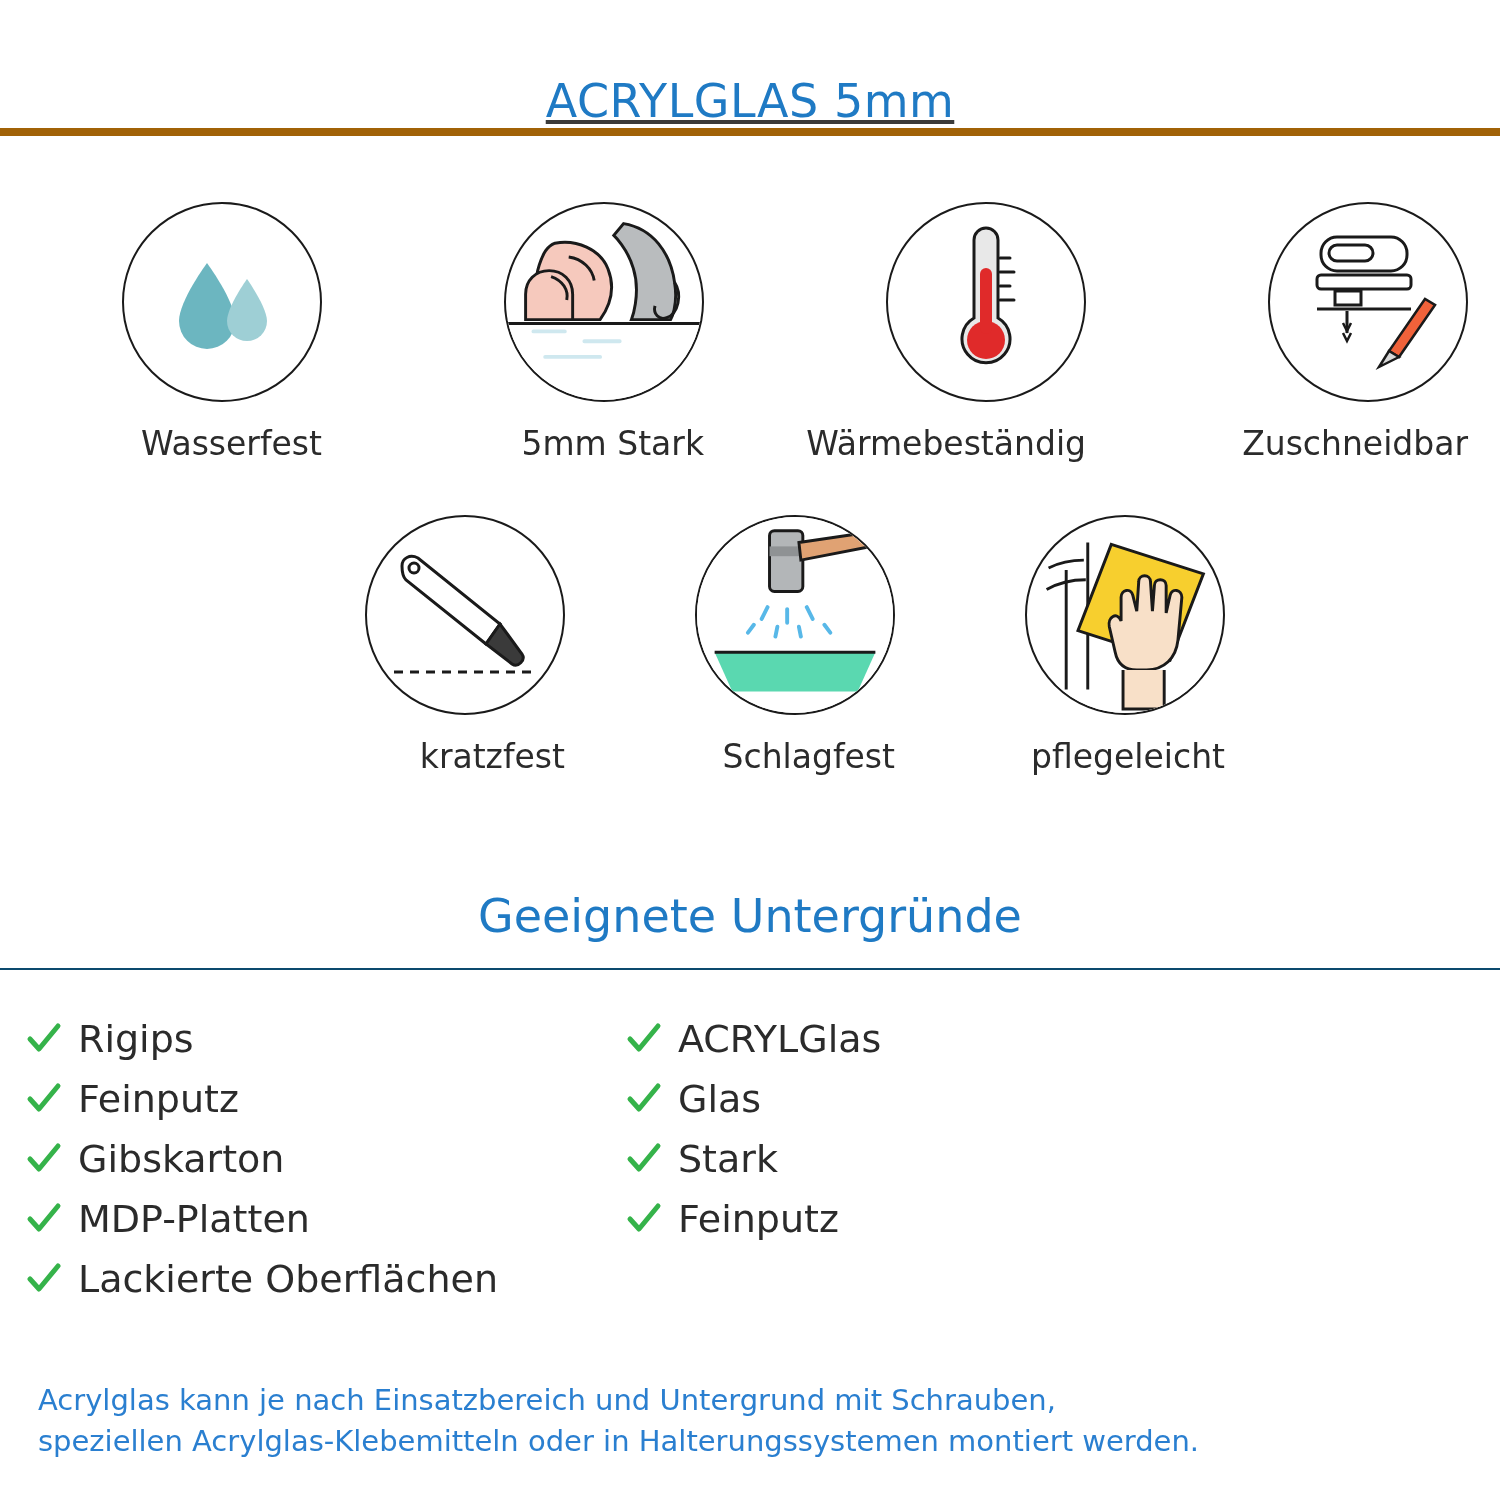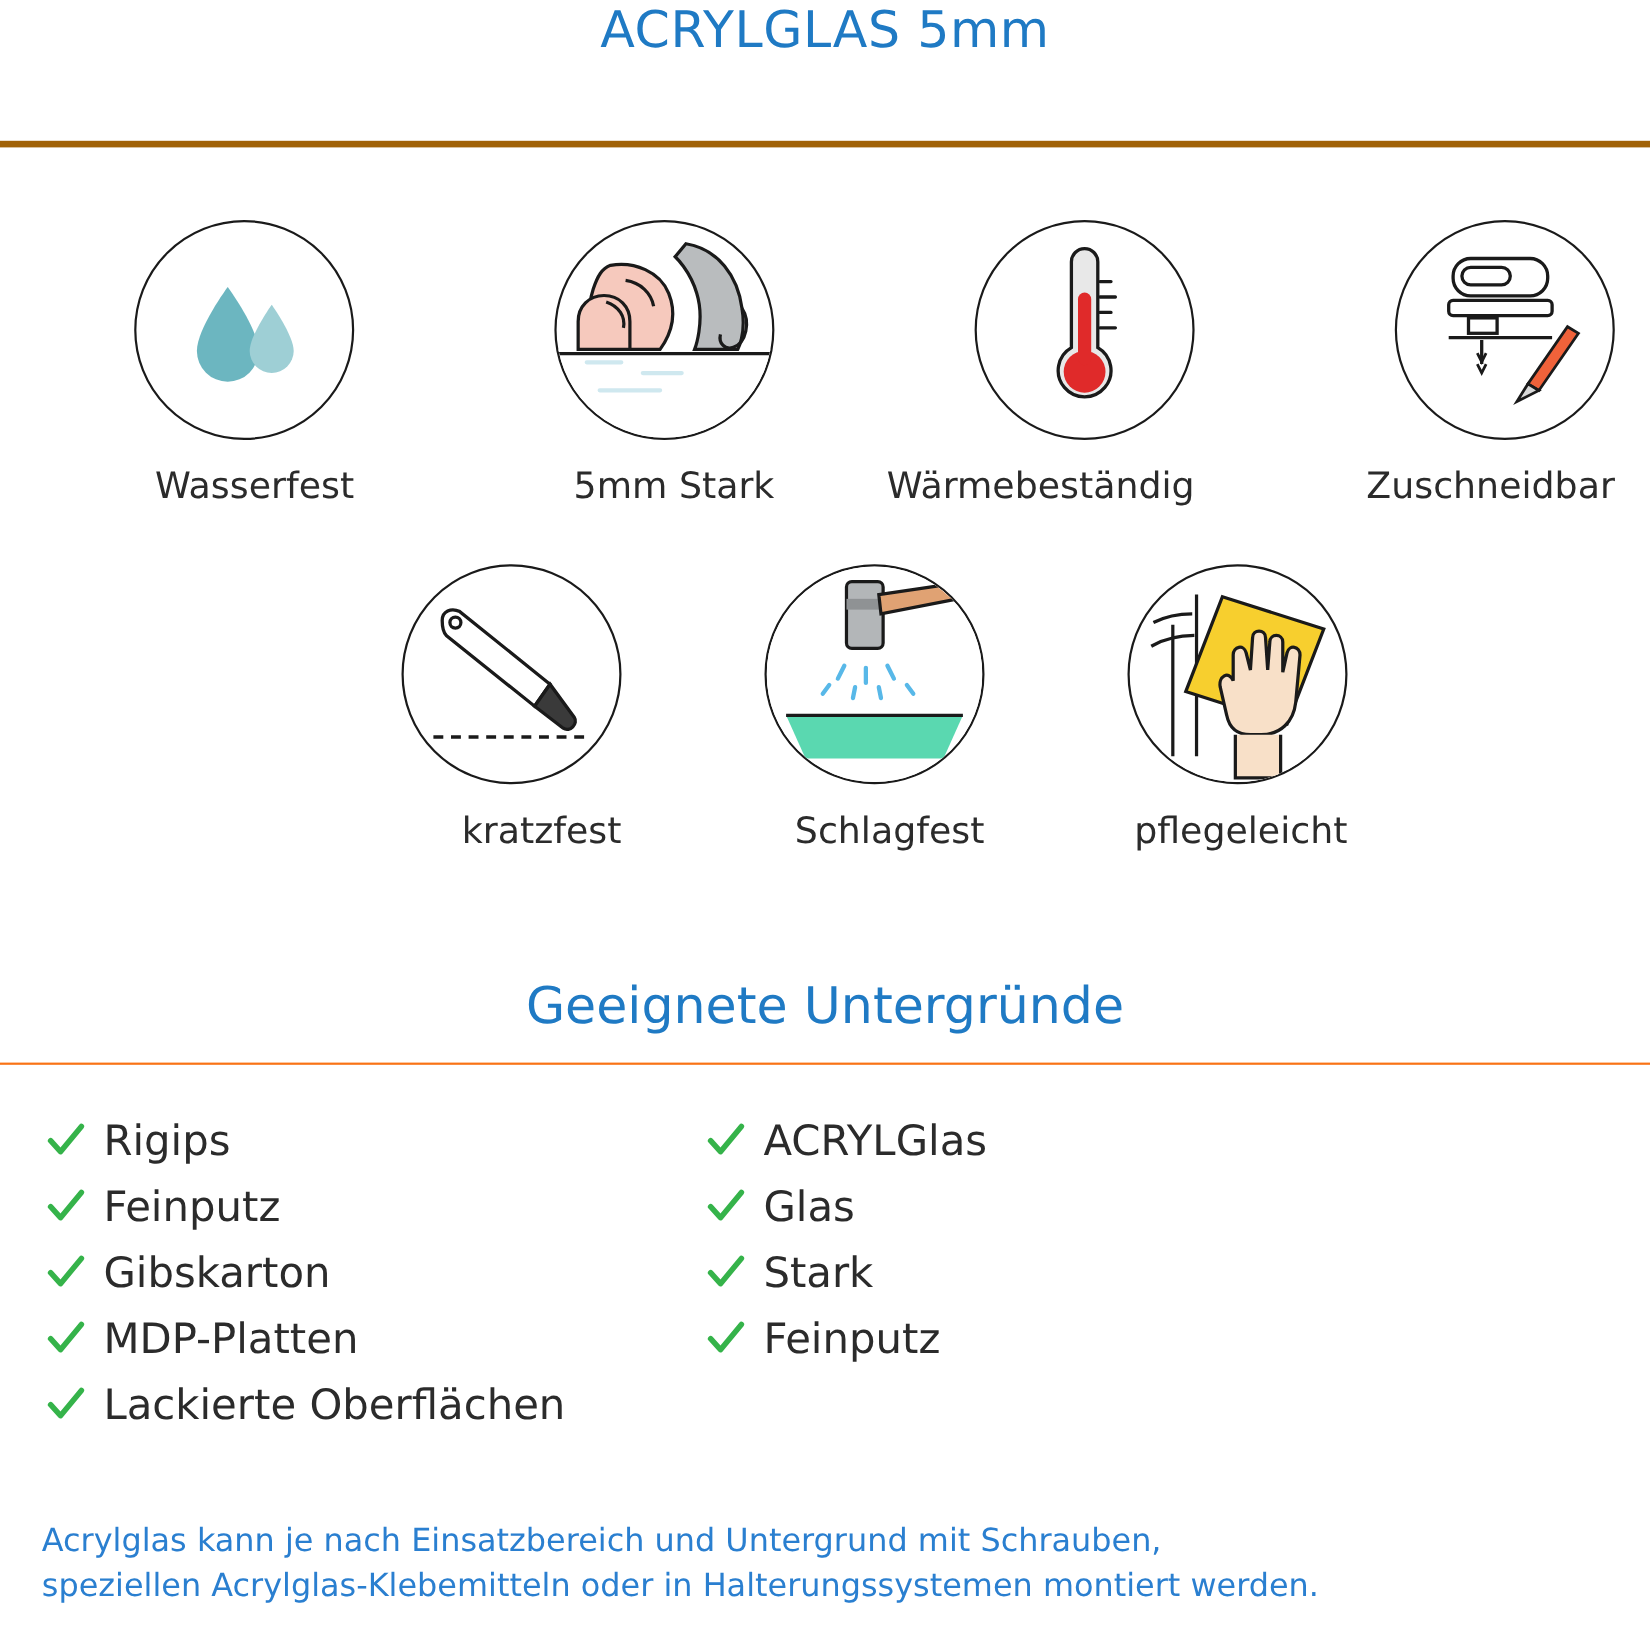--- a/index.html
+++ b/index.html
@@ -18,23 +18,24 @@
     position: relative;
     width: 1500px;
     height: 1500px;
     box-sizing: border-box;
   }
 
   
   .header {
     height: 128px;
     display: flex;
-    align-items: flex-start;
-    justify-content: center;
-    border-bottom: 6px solid #a16207;
+    align-items: flex-end;
+    justify-content: center;
+    border-bottom: 8px solid #a16207;
+    text-decoration: underline;
   }
   .header-title {
     font-size: 46px;
     color: #1f7ac4;
     letter-spacing: 0.5px;
     font-weight: 400;
   }
 
   
   .features {
@@ -73,32 +74,32 @@
     white-space: nowrap;
   }
 
   
   .section-title-wrap {
     margin-top: 88px;
     height: 104px;
     display: flex;
     align-items: center;
     justify-content: center;
-    border-bottom: 2px solid #f97316;
+    border-bottom: 2px solid #0c4a6e;
   }
   .section-title {
     font-size: 46px;
     color: #1f7ac4;
     font-weight: 400;
   }
 
   
   .checklists {
     display: flex;
-    padding: 42px 26px 0 42px;
+    padding: 42px 26px 0 26px;
     box-sizing: border-box;
   }
   .check-col {
     display: flex;
     flex-direction: column;
     gap: 7px;
   }
   .check-col.c1 { width: 600px; }
   .check-col.c2 { width: 420px; }
   .check-col.c3 { width: 440px; }

